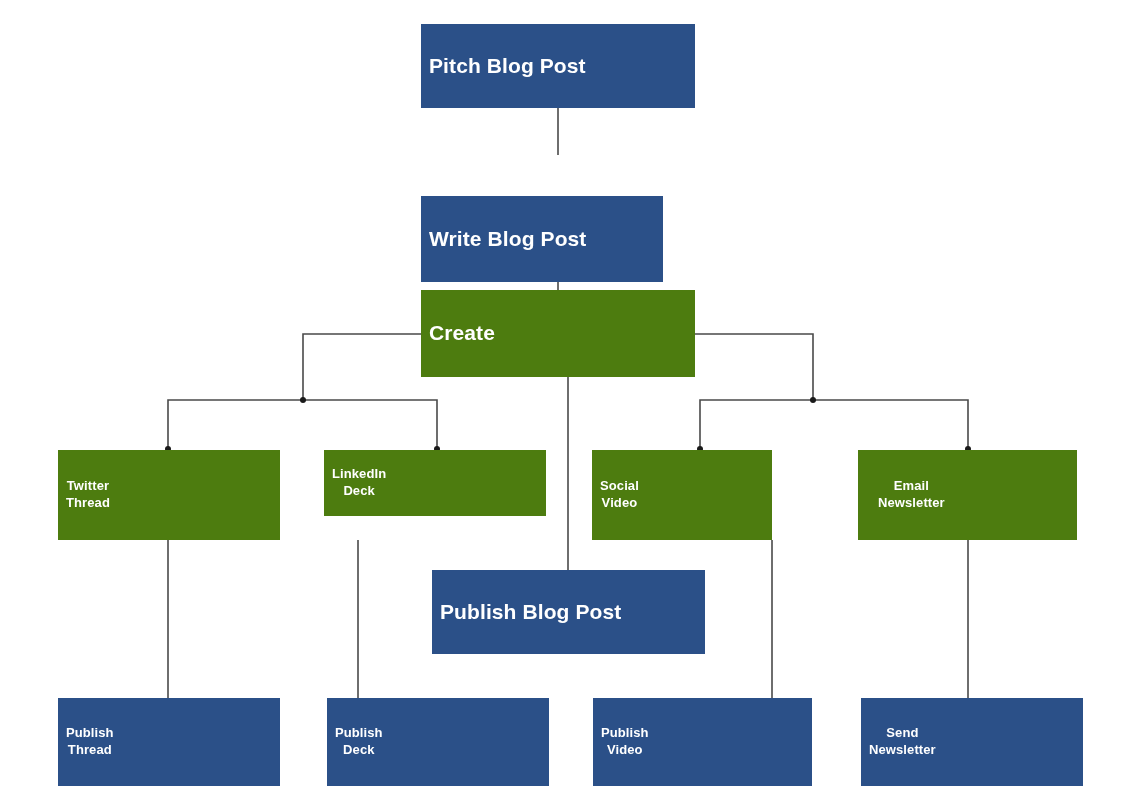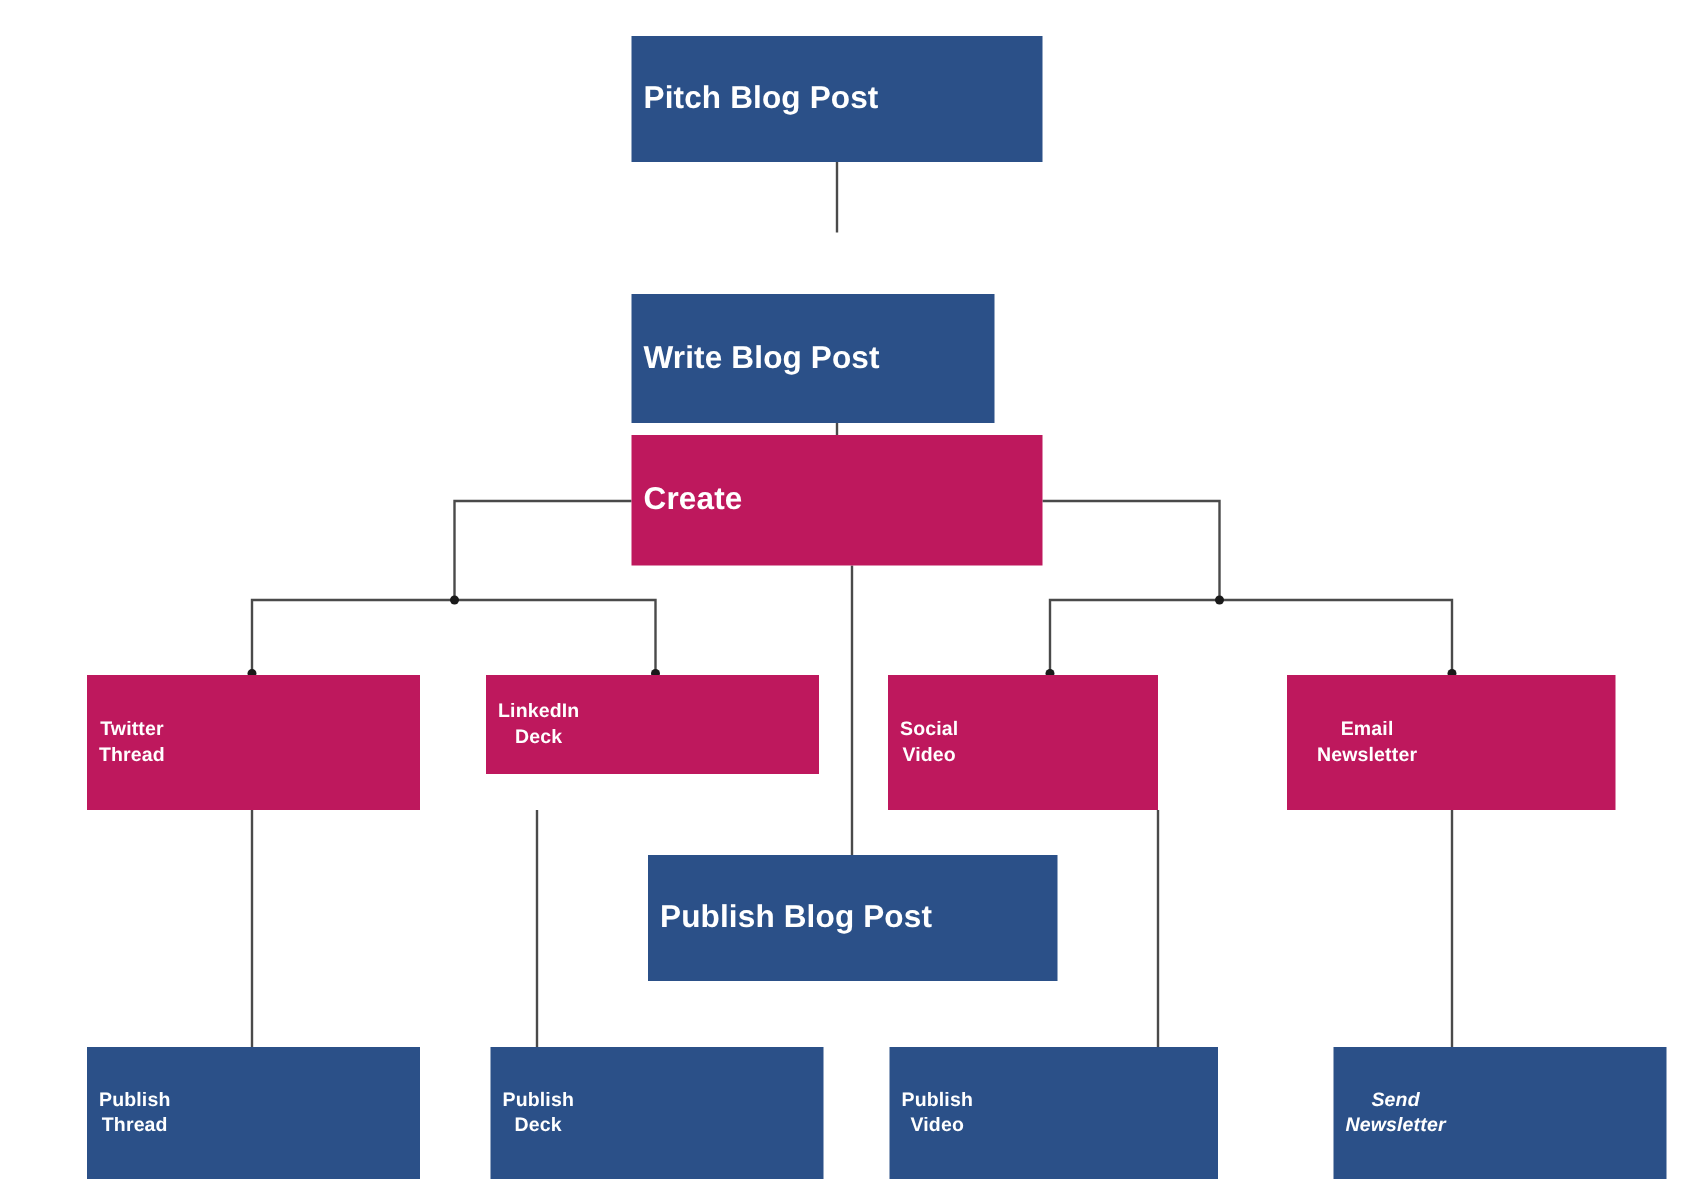--- a/index.html
+++ b/index.html
@@ -35,21 +35,21 @@
     color: #ffffff;
     font-weight: bold;
     letter-spacing: 0.1px;
     line-height: 1.28;
     z-index: 2;
   }
   .node-blue {
     background: #2b5088;
   }
   .node-coral {
-    background: #be185d;
+    background: #4d7c0f;
   }
   .node-label {
     display: block;
     white-space: pre-line;
     padding: 0 8px;
   }
   .fs-lg { font-size: 21px; }
   .fs-md { font-size: 13px; }
 </style>
 </head>
@@ -113,19 +113,19 @@
 Thread</span>
       </div>
       <div class="node node-blue" style="left: 327px; top: 698px; width: 222px; height: 88px;">
         <span class="node-label fs-md">Publish
 Deck</span>
       </div>
       <div class="node node-blue" style="left: 593px; top: 698px; width: 219px; height: 88px;">
         <span class="node-label fs-md">Publish
 Video</span>
       </div>
-      <div class="node node-blue" style="left: 889px; top: 698px; width: 222px; height: 88px; font-style: italic;">
+      <div class="node node-blue" style="left: 861px; top: 698px; width: 222px; height: 88px;">
         <span class="node-label fs-md">Send
 Newsletter</span>
       </div>
     </div>
 
 </div>
 
 </body></html>

